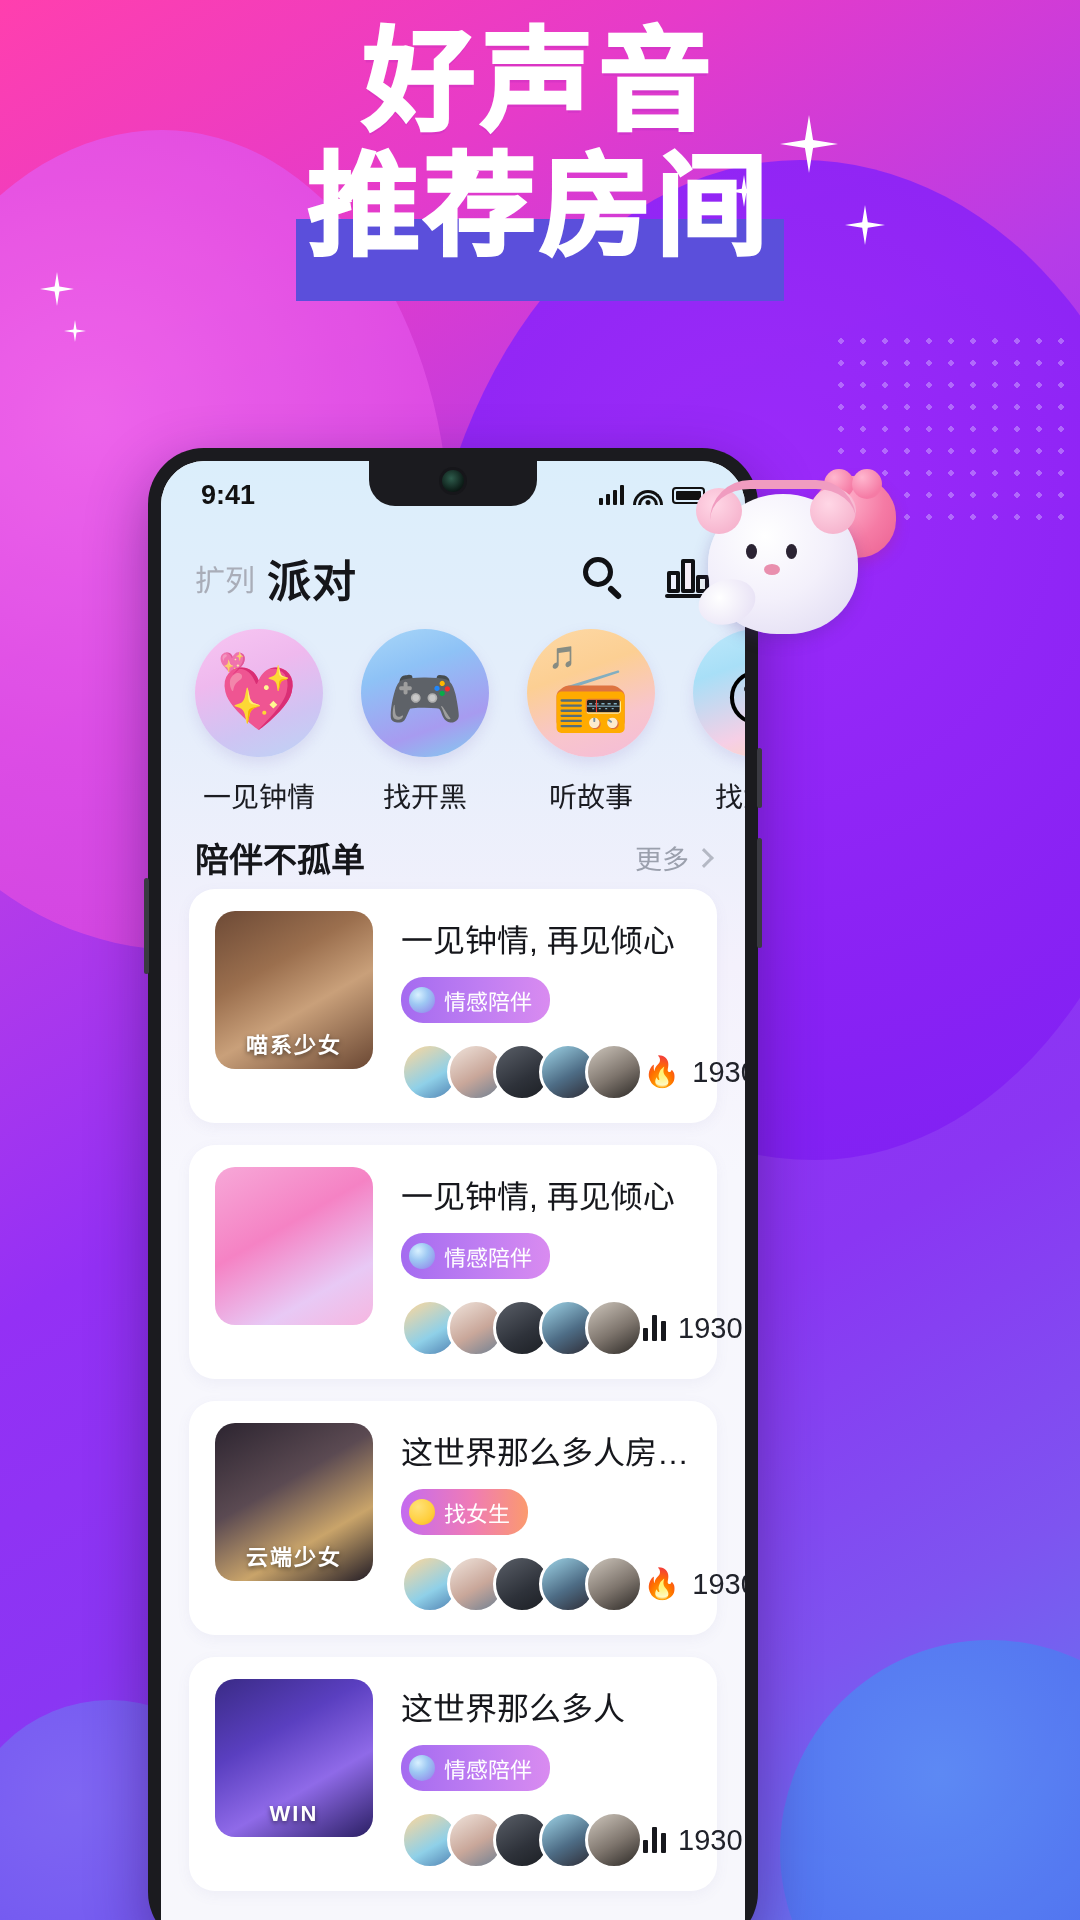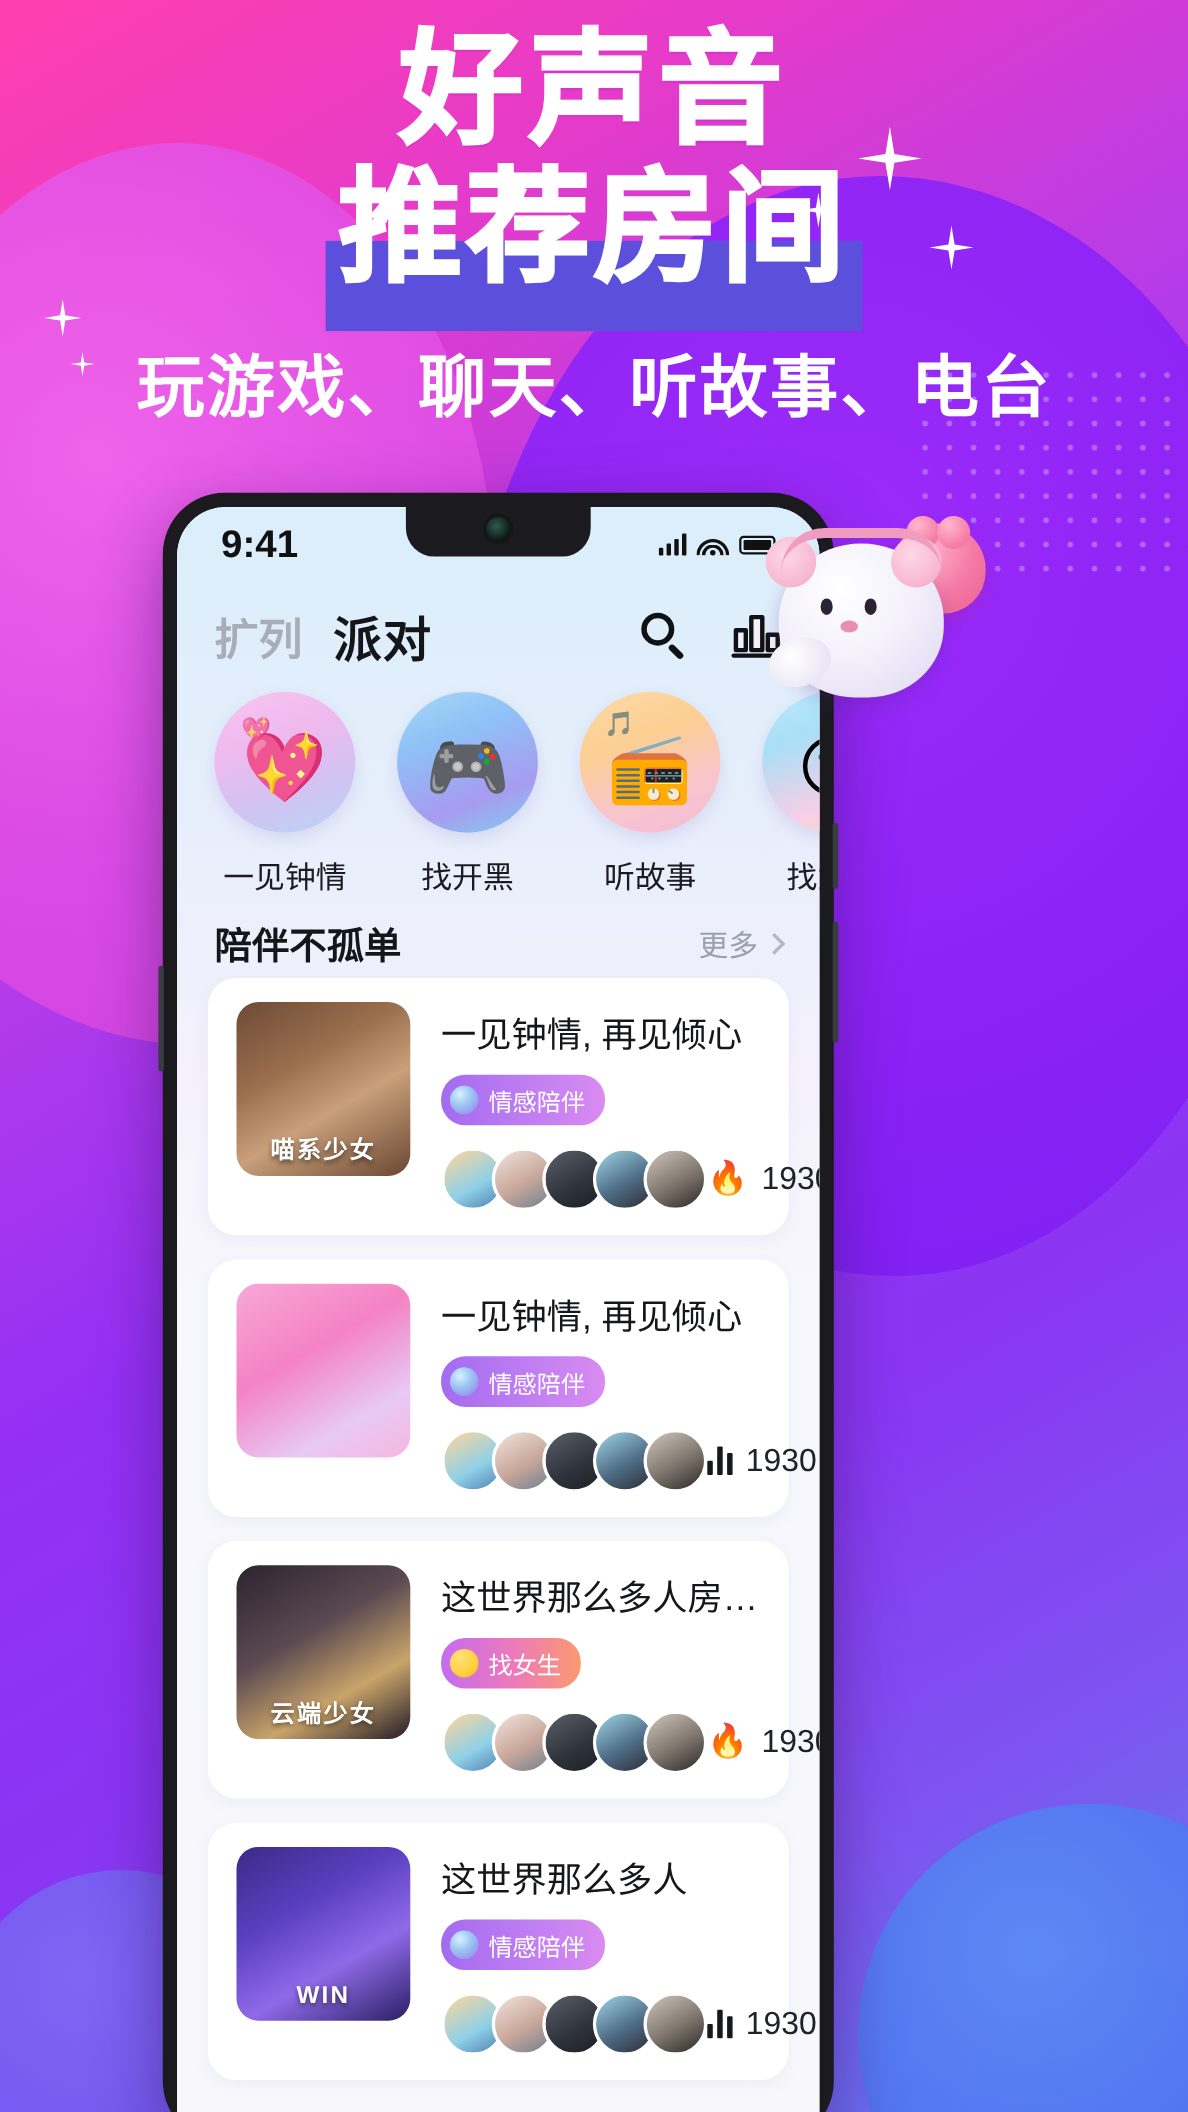--- a/index.html
+++ b/index.html
@@ -115,21 +115,21 @@
     content:"";position:absolute;left:50%;top:10px;transform:translateX(-50%);
     width:22px;height:22px;border-radius:50%;
     background:radial-gradient(circle at 42% 38%,#2e5c4c 0%,#10231d 60%,#000 100%);
     box-shadow:0 0 0 3px #16161a;
   }
 
   .statusbar{
     position:absolute;left:0;right:0;top:14px;height:40px;
     display:flex;align-items:center;justify-content:space-between;
     padding:0 40px;box-sizing:border-box;
-    font-size:35px;font-weight:bold;color:#111;
+    font-size:27px;font-weight:bold;color:#111;
   }
   .sb-right{display:flex;align-items:center;gap:12px;}
   .bars{display:flex;align-items:flex-end;gap:3px;height:20px;}
   .bars i{display:block;width:4px;background:#111;border-radius:1px;}
   .bars i:nth-child(1){height:7px;}
   .bars i:nth-child(2){height:11px;}
   .bars i:nth-child(3){height:15px;}
   .bars i:nth-child(4){height:20px;}
   .wifi{position:relative;width:24px;height:20px;}
   .wifi span{
@@ -144,21 +144,21 @@
     box-sizing:border-box;padding:2px;
   }
   .batt:after{content:"";position:absolute;right:-5px;top:4px;width:3px;height:7px;background:#111;border-radius:0 2px 2px 0;}
   .batt i{display:block;height:100%;background:#111;border-radius:1px;}
 
   
   .appbar{
     position:absolute;left:0;right:0;top:78px;height:78px;
     display:flex;align-items:center;padding:0 34px;box-sizing:border-box;
   }
-  .nav-sub{font-size:40px;color:#a9adb8;font-weight:700;margin-right:28px;}
+  .nav-sub{font-size:30px;color:#a9adb8;font-weight:400;margin-right:12px;}
   .nav-title{font-size:44px;color:#15161a;font-weight:bold;letter-spacing:1px;}
   .appbar-right{margin-left:auto;display:flex;align-items:center;gap:42px;}
   .ic-search{width:42px;height:42px;position:relative;}
   .ic-search:before{
     content:"";position:absolute;left:0;top:0;width:30px;height:30px;
     border:5px solid #101114;border-radius:50%;box-sizing:border-box;
   }
   .ic-search:after{
     content:"";position:absolute;left:26px;top:27px;width:16px;height:5.5px;
     background:#101114;border-radius:3px;transform:rotate(44deg);transform-origin:left center;
@@ -324,21 +324,20 @@
   <div class="sparkle sp3"></div>
   <div class="sparkle sp4"></div>
   <div class="sparkle sp5"></div>
 
   <div class="headline">
     <div class="hl-1">好声音</div>
     <div class="hl-2-wrap">
       <div class="hl-2-band"></div>
       <div class="hl-2">推荐房间</div>
     </div>
-    <div class="hl-3">玩游戏、聊天、听故事、电台</div>
   </div>
 
   <div class="phone">
     <div class="phone-btn pb1"></div>
     <div class="phone-btn pb2"></div>
     <div class="phone-btn-l"></div>
 
     <div class="phone-inner">
       <div class="screen">
 

